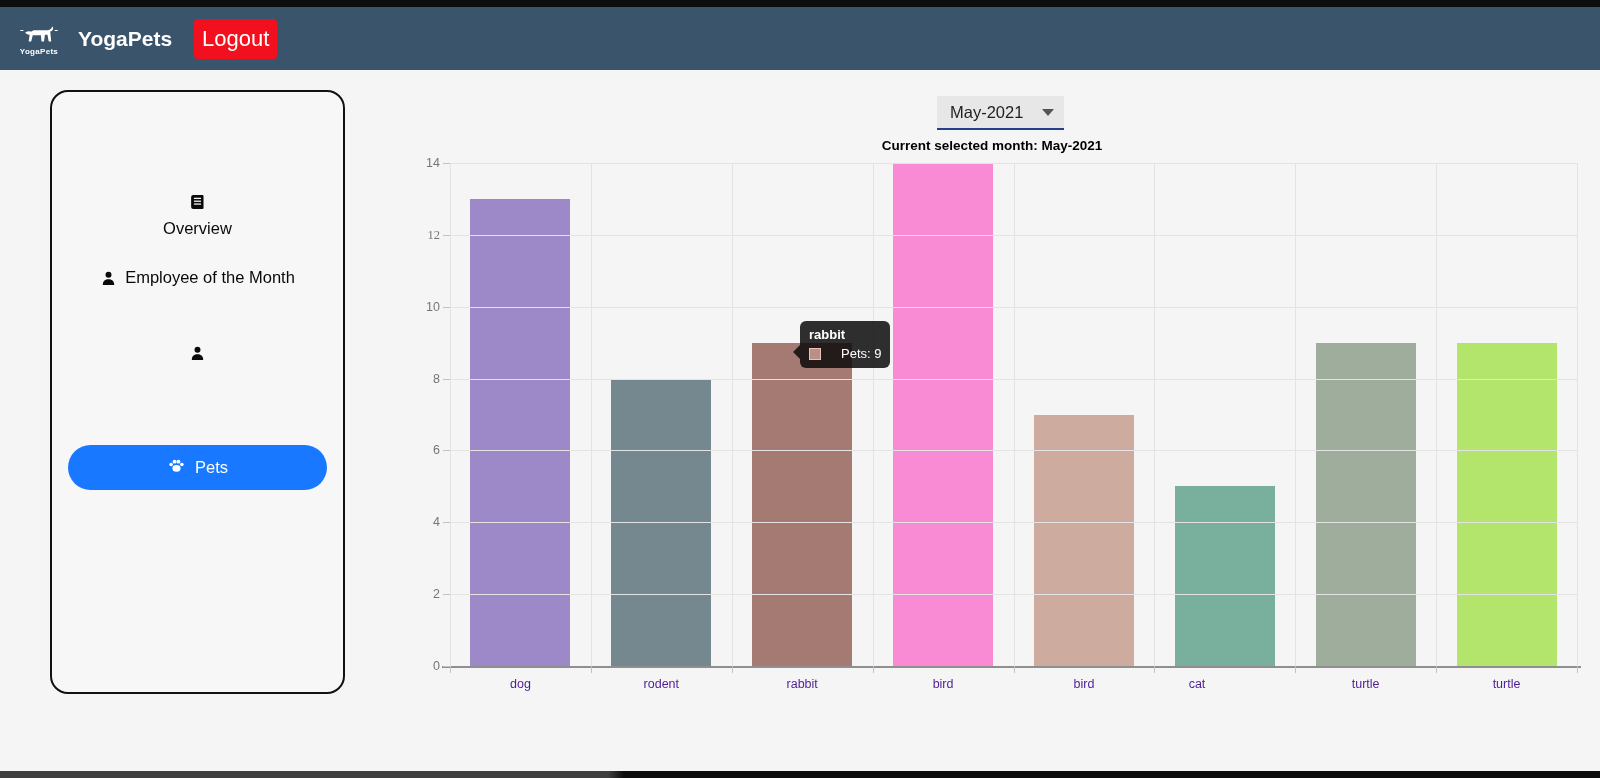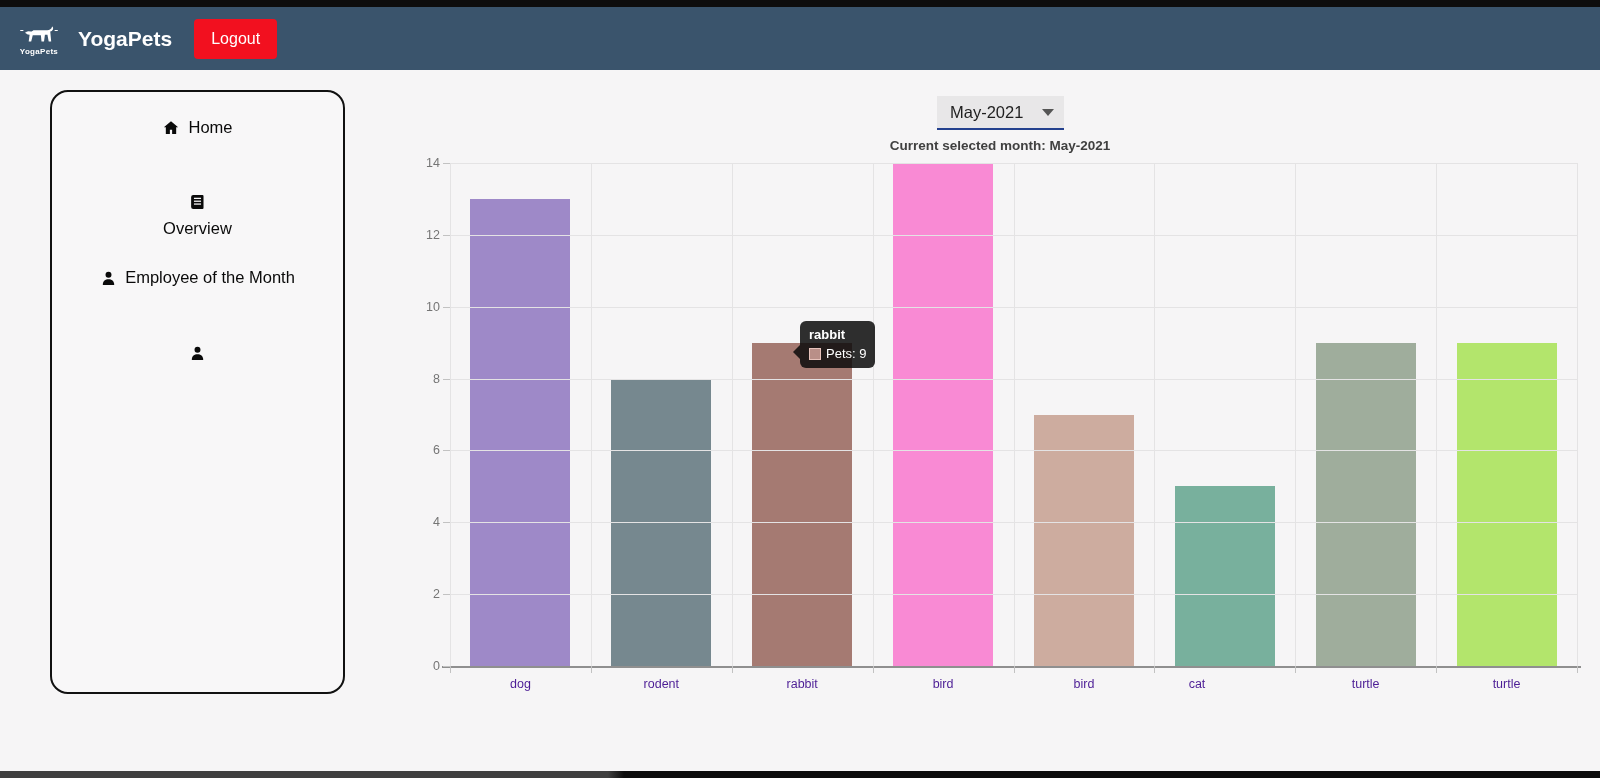--- a/index.html
+++ b/index.html
@@ -8,54 +8,54 @@
   .top-strip{position:absolute;left:0;top:0;width:1600px;height:7px;background:#0d0d0d;}
   .bottom-strip{position:absolute;left:0;bottom:0;width:1600px;height:7px;
     background:linear-gradient(to right,#3f3f3f 0%,#3f3f3f 38%,#0c0c0c 39%,#0c0c0c 100%);}
   
   .header{position:absolute;left:0;top:7px;width:1600px;height:63px;display:flex;align-items:center;}
   .logo{width:46px;height:48px;margin-left:16px;display:flex;flex-direction:column;align-items:center;justify-content:center;color:#fff;}
   .logo svg{display:block;}
   .logo-text{font-size:8px;font-weight:bold;letter-spacing:.3px;margin-top:-1px;}
   .app-title{color:#fff;font-size:21px;font-weight:bold;margin-left:16px;}
   .logout-btn{margin-left:22px;width:83px;height:40px;border:none;border-radius:4px;
-    color:#fff;font-size:16px;font-family:inherit;cursor:pointer;}
+    color:#fff;font-size:22px;font-family:inherit;cursor:pointer;}
   
   .sidebar-card{position:absolute;left:50px;top:90px;width:295px;height:604px;
     background:#f8f7f8;border:2.5px solid #111;border-radius:18px;box-sizing:border-box;}
   .nav-item{position:absolute;left:0;right:0;display:flex;align-items:center;justify-content:center;
     gap:8px;color:#0a0a0a;font-size:16.5px;cursor:pointer;text-align:center;}
   .nav-item .icon{display:flex;align-items:center;}
   .nav-item.two-line .label{width:180px;line-height:26px;}
   .nav-pill{position:absolute;left:16px;width:259px;height:45px;border-radius:23px;
     display:flex;align-items:center;justify-content:center;gap:9px;color:#fff;font-size:16.5px;cursor:pointer;}
   
   .month-select{position:absolute;left:937px;top:96px;width:127px;height:33px;background:#e8e7e8;
     display:flex;align-items:center;box-sizing:border-box;padding:0 10px 0 13px;cursor:pointer;
     font-size:16.5px;color:#1f1f1f;}
   .month-select .caret{margin-left:auto;width:0;height:0;border-left:6px solid transparent;
     border-right:6px solid transparent;border-top:7px solid #555;}
   .select-underline{position:absolute;left:937px;top:128px;width:127px;height:2px;}
-  .caption{position:absolute;left:400px;top:138px;width:1200px;text-align:center;
-    font-size:13.5px;font-weight:bold;color:#404040;}
+  .caption{position:absolute;left:392px;top:138px;width:1200px;text-align:center;
+    font-size:13.5px;font-weight:bold;color:#000000;}
   
   .chart{position:absolute;left:410px;top:150px;width:1190px;height:558px;}
   .gl-h{position:absolute;height:1px;background:#e4e3e4;}
   .gl-v{position:absolute;width:1px;background:#e4e3e4;}
   .axis-x{position:absolute;height:1.5px;background:#8f8f8f;}
   .axis-y{position:absolute;width:1px;background:#c2c2c2;}
   .tick{position:absolute;background:#c2c2c2;}
   .bar{position:absolute;cursor:pointer;}
   .ylab{position:absolute;width:30px;text-align:right;font-size:12.5px;color:#757575;transform:translateY(-50%);}
   .xlab{position:absolute;width:120px;text-align:center;font-size:12.5px;color:#4c1d95;transform:translateX(-50%);}
   
   .tooltip{position:absolute;left:390px;top:171px;background:rgba(10,10,10,.85);border-radius:6px;
     color:#fff;padding:6px 9px 7px 9px;font-size:13px;white-space:nowrap;}
   .tooltip .tt-title{font-weight:bold;margin-bottom:4px;}
-  .tooltip .tt-row{display:flex;align-items:center;gap:5px;}
+  .tooltip .tt-row{display:flex;align-items:center;gap:20px;}
   .tooltip .swatch{width:12px;height:12px;display:inline-block;box-sizing:border-box;border:1.5px solid #e7c2bb;}
   .tooltip .caret-left{position:absolute;left:-7px;top:24px;width:0;height:0;
     border-top:7px solid transparent;border-bottom:7px solid transparent;border-right:7px solid rgba(10,10,10,.85);}
 </style>
 </head>
 <body>
 
 <div class="stage">
   <div class="top-strip"></div>
 
@@ -66,28 +66,20 @@
         <rect x="2" y="12" width="5" height="1.6" fill="#fff"></rect>
         <rect x="57" y="12" width="5" height="1.6" fill="#fff"></rect>
       </svg>
       <div class="logo-text">YogaPets</div>
     </div>
     <div class="app-title">YogaPets</div>
     <button class="logout-btn" style="background: rgb(242, 16, 31);">Logout</button>
   </div>
 
   <nav class="sidebar-card">
-      <div class="nav-item" style="top: 26px;">
-        <span class="icon">
-          <svg width="18" height="18" viewBox="0 0 24 24">
-            <path fill="#0a0a0a" d="M12 3 2.5 11h2.6v9h5.4v-5.6h3v5.6h5.4v-9h2.6Z"></path>
-          </svg>
-        </span>
-        <span class="label">Home</span>
-      </div>
       <div class="nav-item" style="top: 101px; flex-direction: column;">
         <span class="icon">
           <svg width="17" height="18" viewBox="0 0 24 24">
             <path fill="#0a0a0a" d="M6 2h13a1.5 1.5 0 0 1 1.5 1.5v17A1.5 1.5 0 0 1 19 22H6a3 3 0 0 1-3-3V5a3 3 0 0 1 3-3Z"></path>
             <rect x="7" y="6" width="10" height="1.8" fill="#f8f7f8"></rect>
             <rect x="7" y="10" width="10" height="1.8" fill="#f8f7f8"></rect>
             <rect x="7" y="14" width="10" height="1.8" fill="#f8f7f8"></rect>
           </svg>
         </span>
         <span class="label">Overview</span>
@@ -101,20 +93,30 @@
         </span>
         <span class="label">Employee of the Month</span>
       </div>
       <div class="nav-item two-line" style="top: 252px;">
         <span class="icon">
           <svg width="17" height="18" viewBox="0 0 24 24">
             <circle cx="12" cy="7.5" r="4.2" fill="#0a0a0a"></circle>
             <path fill="#0a0a0a" d="M4 21c0-4.6 3.6-7.2 8-7.2s8 2.6 8 7.2v.8H4Z"></path>
           </svg>
         </span>
+      </div>
+      <div class="nav-pill" style="top: 353px; background: rgb(24, 120, 255);">
+        <span class="icon"><svg width="19" height="18" viewBox="0 0 24 24">
+            <circle cx="4.8" cy="10" r="2.4" fill="#fff"></circle>
+            <circle cx="9.4" cy="6.2" r="2.6" fill="#fff"></circle>
+            <circle cx="14.6" cy="6.2" r="2.6" fill="#fff"></circle>
+            <circle cx="19.2" cy="10" r="2.4" fill="#fff"></circle>
+            <ellipse cx="12" cy="15.2" rx="5.4" ry="4.4" fill="#fff"></ellipse>
+          </svg></span>
+        <span class="label">Pets</span>
       </div>
     </nav>
 
   <div class="month-select">
     <span>May-2021</span>
     <span class="caret"></span>
   </div>
   <div class="select-underline" style="background: rgb(36, 65, 142);"></div>
   <div class="caption">Current selected month: May-2021</div>
 
@@ -151,21 +153,21 @@
       <div class="gl-v" style="left: 462.625px; top: 13px; height: 503px;"></div>
       <div class="tick" style="left: 321.75px; top: 516px; width: 1px; height: 7px;"></div>
       <div class="gl-v" style="left: 321.75px; top: 13px; height: 503px;"></div>
       <div class="tick" style="left: 180.875px; top: 516px; width: 1px; height: 7px;"></div>
       <div class="gl-v" style="left: 180.875px; top: 13px; height: 503px;"></div>
       <div class="tick" style="left: 40px; top: 516px; width: 1px; height: 7px;"></div>
       <div class="gl-v" style="left: 40px; top: 13px; height: 503px;"></div>
       <div class="ylab" style="left: 0px; top: 13px;">14</div>
       <div class="tick" style="left: 33px; top: 13px; width: 7px; height: 1px;"></div>
       <div class="gl-h" style="left: 40px; top: 13px; width: 1127px;"></div>
-      <div class="ylab" style="left: 0px; top: 84.8571px;">12</div>
+      <div class="ylab" style="left: 0px; top: 84.8571px; font-family: Liberation Serif, serif;">12</div>
       <div class="tick" style="left: 33px; top: 84.8571px; width: 7px; height: 1px;"></div>
       <div class="gl-h" style="left: 40px; top: 84.8571px; width: 1127px;"></div>
       <div class="ylab" style="left: 0px; top: 156.714px;">10</div>
       <div class="tick" style="left: 33px; top: 156.714px; width: 7px; height: 1px;"></div>
       <div class="gl-h" style="left: 40px; top: 156.714px; width: 1127px;"></div>
       <div class="ylab" style="left: 0px; top: 228.571px;">8</div>
       <div class="tick" style="left: 33px; top: 228.571px; width: 7px; height: 1px;"></div>
       <div class="gl-h" style="left: 40px; top: 228.571px; width: 1127px;"></div>
       <div class="ylab" style="left: 0px; top: 300.429px;">6</div>
       <div class="tick" style="left: 33px; top: 300.429px; width: 7px; height: 1px;"></div>

